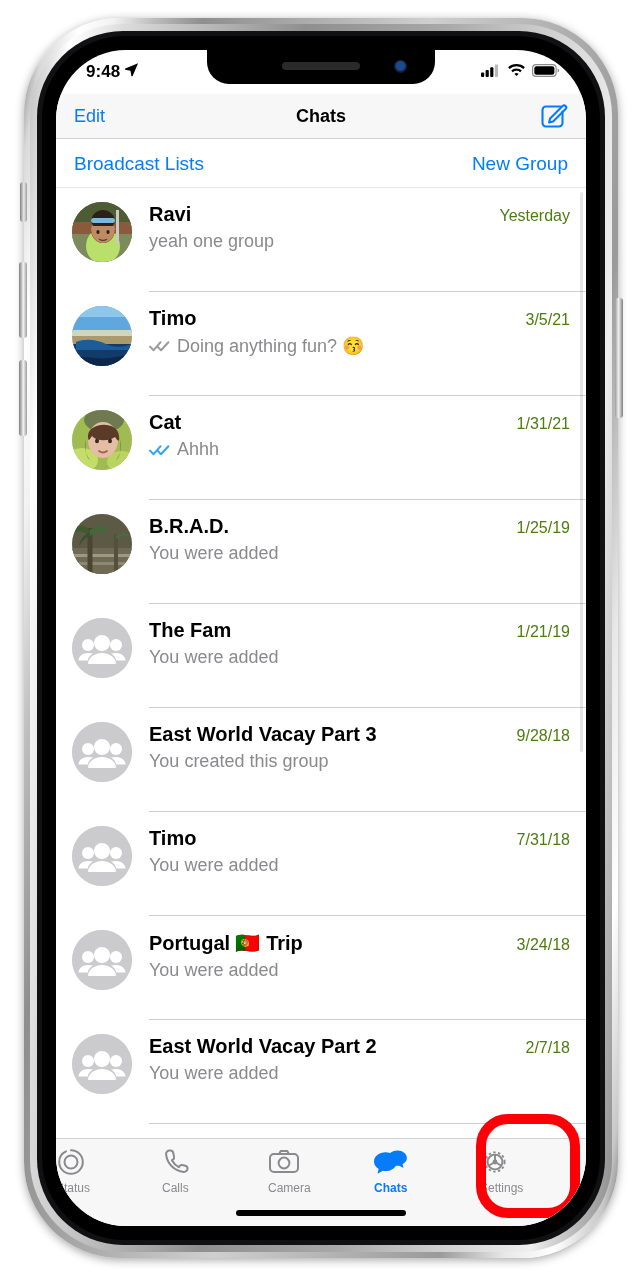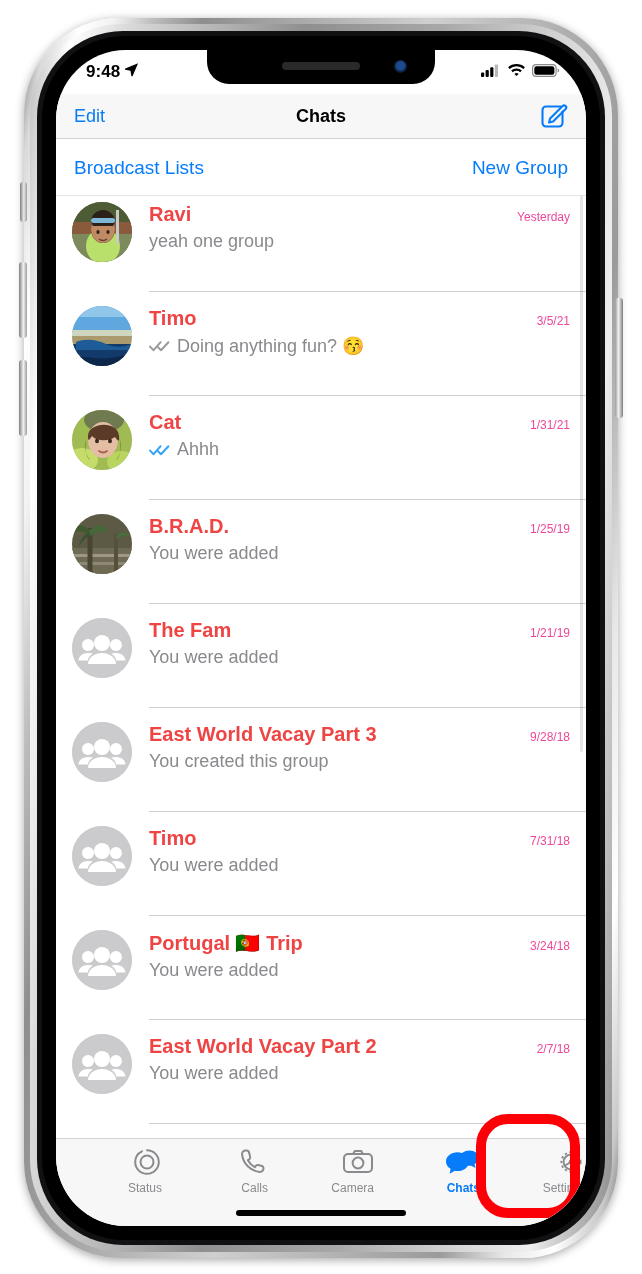--- a/index.html
+++ b/index.html
@@ -97,21 +97,21 @@
     display: flex; align-items: center; justify-content: space-between;
     padding: 0 18px; z-index: 15;
   }
   .nav-edit { font-size: 18px; color: #067cfb; }
   .nav-title { position: absolute; left: 0; right: 0; text-align: center;
                font-size: 18px; font-weight: 700; color: #000; pointer-events:none; }
   .nav-compose { position: relative; z-index: 2; line-height: 0; }
 
   
   .subheader {
-    position: absolute; top: 90px; left: 0; right: 0; height: 56px;
+    position: absolute; top: 90px; left: 0; right: 0; height: 48px;
     background: #fff;
     display: flex; align-items: center; justify-content: space-between;
     padding: 0 18px; z-index: 12;
     border-bottom: 1px solid #e6e6e8;
   }
   .subheader span { font-size: 19px; color: #067cfb; }
 
   
   .list {
     position: absolute; top: 138px; left: 0; right: 0; bottom: 88px;
@@ -126,40 +126,40 @@
     height: 1px; background: #cfcfd1;
   }
   .avatar {
     width: 60px; height: 60px; border-radius: 50%;
     flex: 0 0 60px; margin-right: 17px; overflow: hidden;
     background: #cbcbcd; position: relative;
   }
   .avatar svg { display:block; }
   .row-main { flex: 1 1 auto; min-width: 0; padding-top: 1px; }
   .row-top { display: flex; align-items: baseline; justify-content: space-between; gap: 8px; }
-  .row-name { font-size: 20px; font-weight: 700; color: #ef4444; white-space: nowrap; }
-  .row-time { font-size: 12px; color: #ec4899; white-space: nowrap; flex: 0 0 auto; }
+  .row-name { font-size: 20px; font-weight: 700; color: #000000; white-space: nowrap; }
+  .row-time { font-size: 16px; color: #4d7c0f; white-space: nowrap; flex: 0 0 auto; }
   .row-msg { margin-top: 5px; font-size: 18px; color: #8a8a8e;
              display: flex; align-items: center; gap: 6px; white-space: nowrap; }
   .ticks { line-height: 0; flex: 0 0 auto; }
 
   
   .scrollbar {
     position: absolute; right: 3px; top: 4px; width: 3px; height: 560px;
     background: rgba(0,0,0,.10); border-radius: 2px; z-index: 5;
   }
 
   
   .tabbar {
     position: absolute; left: 0; right: 0; bottom: 0; height: 88px;
     background: #f7f7f7; border-top: 1px solid #d2d2d4;
     display: flex; align-items: flex-start; padding-top: 7px; z-index: 18;
   }
   .tab { flex: 1 1 0; display: flex; flex-direction: column;
-         align-items: flex-end; gap: 3px; }
+         align-items: flex-start; gap: 3px; }
   .tab-ico { height: 32px; display: flex; align-items: center; justify-content: center; }
   .tab-label { font-size: 12px; color: #8a8a8e; }
   .tab.active .tab-label { color: #067cfb; font-weight: 700; }
 
   .home-indicator {
     position: absolute; left: 50%; transform: translateX(-50%);
     bottom: 10px; width: 170px; height: 6px; border-radius: 3px;
     background: #000; z-index: 25;
   }
 

